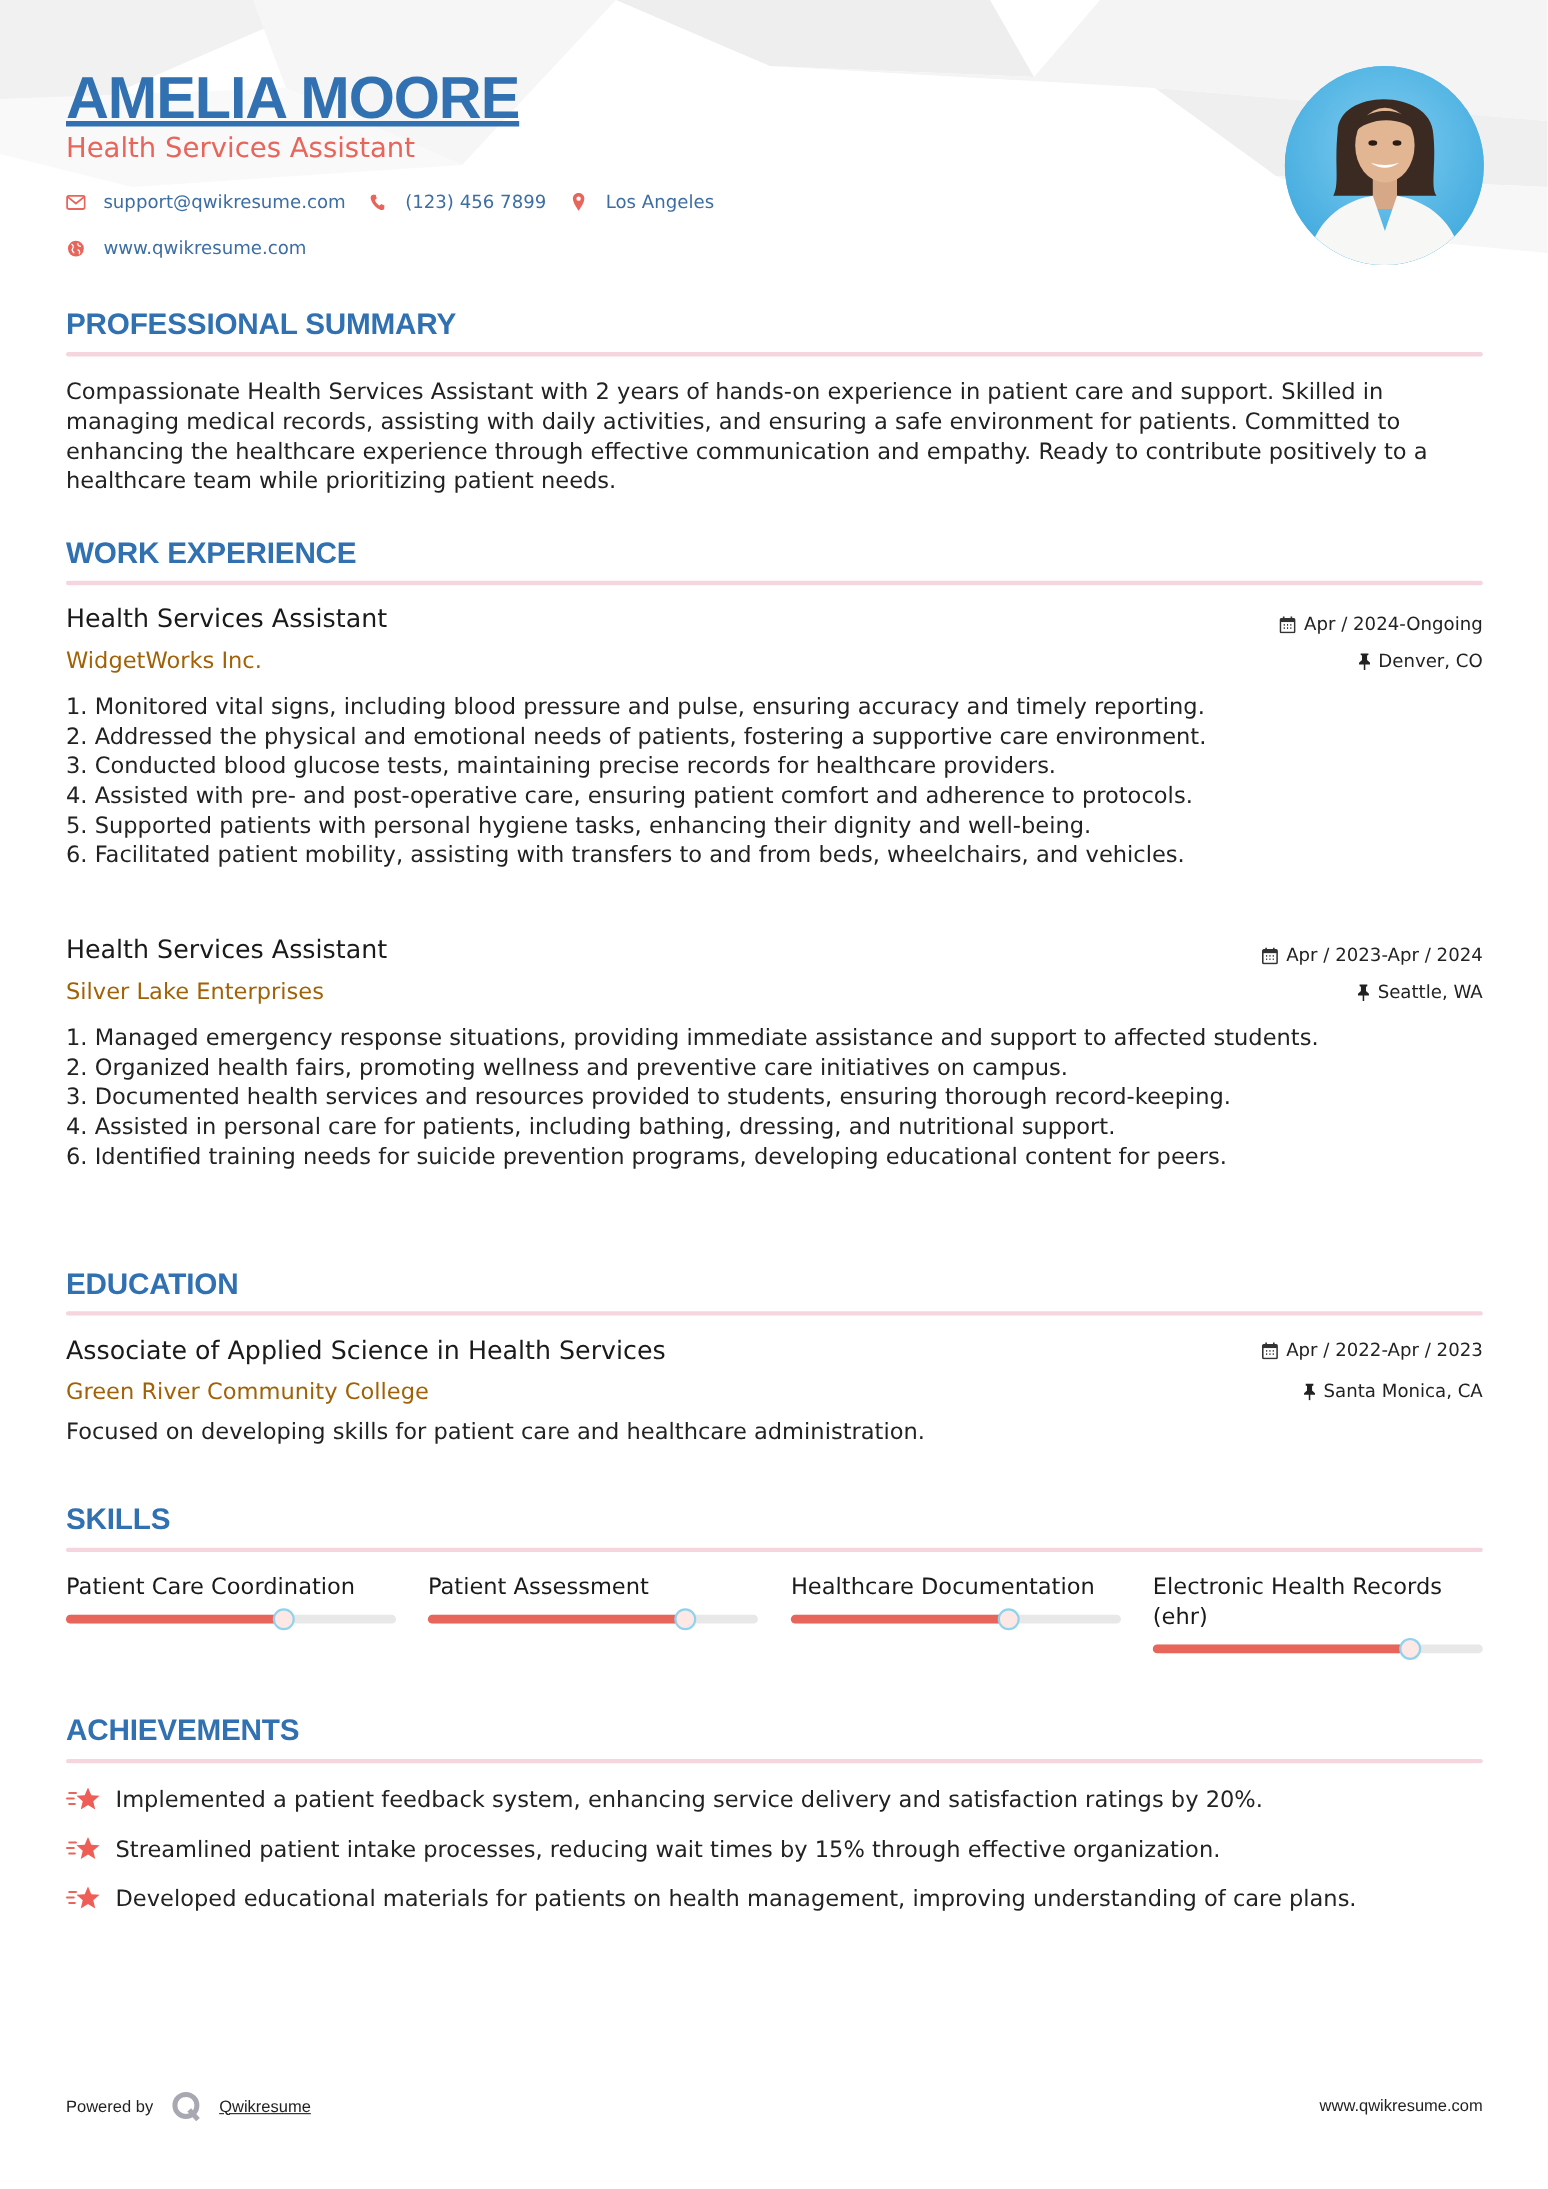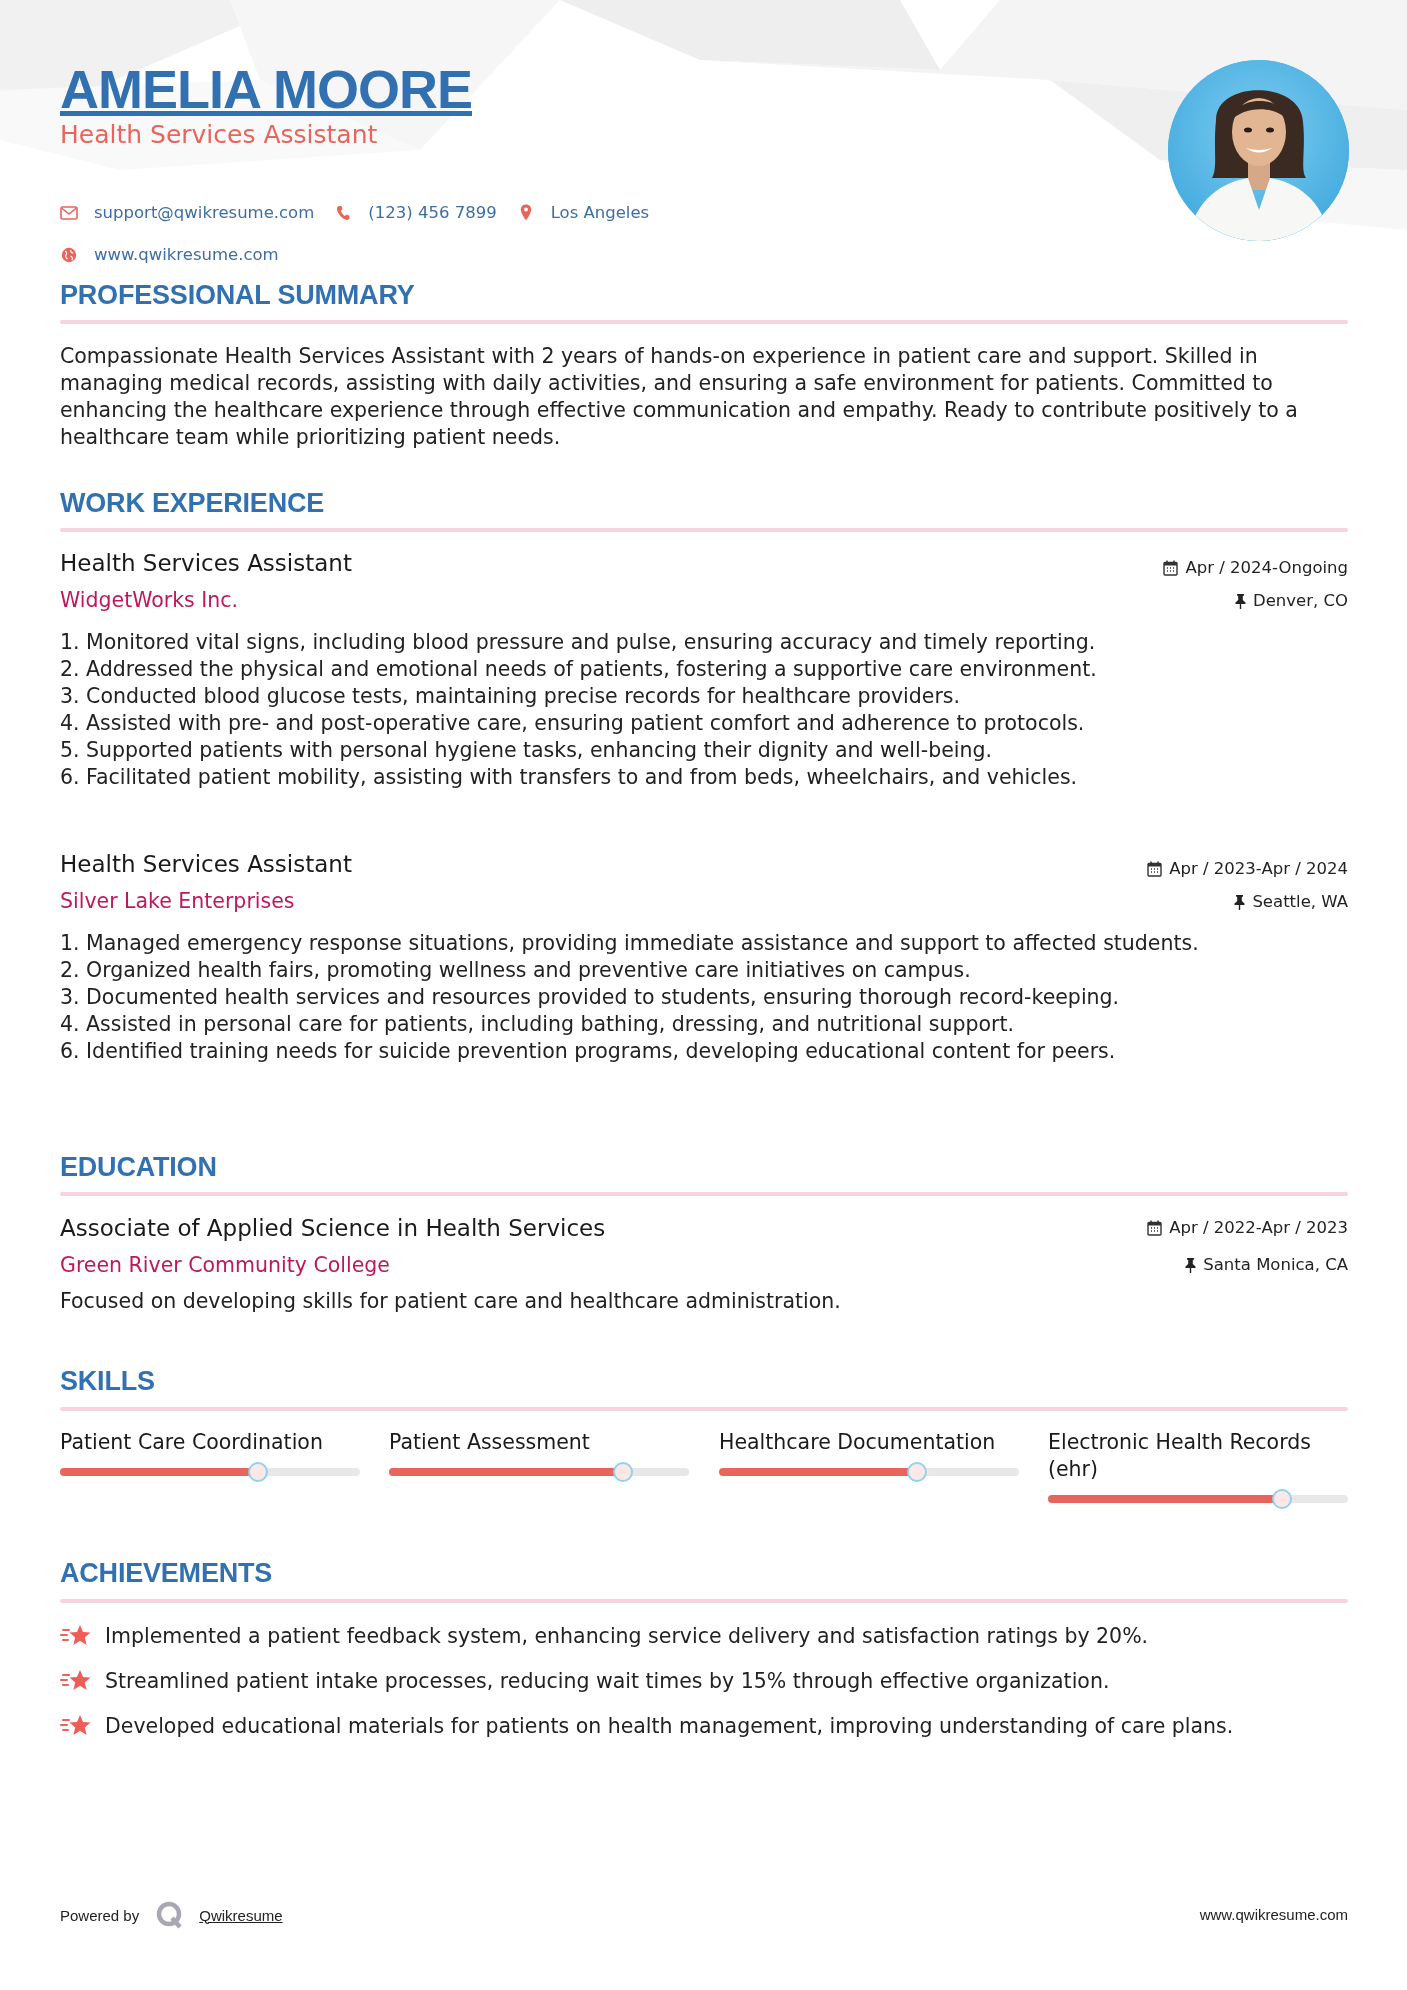--- a/index.html
+++ b/index.html
@@ -18,40 +18,40 @@
     left: 60px; top: 58px;
     font-family: "Liberation Sans", sans-serif;
     font-weight: 700; font-size: 54px; letter-spacing: -1px;
     color: #3271b1; white-space: nowrap; text-decoration: underline;
   }
   .job-title {
     left: 60px; top: 120px;
     font-size: 25px; color: #e7655a; white-space: nowrap;
     font-family: "DejaVu Sans", sans-serif;
   }
-  .contact-row { left: 60px; display: flex; align-items: center; white-space: nowrap; font-size: 16.5px; color: #3d6ea3; margin-top: 29px; }
+  .contact-row { left: 60px; display: flex; align-items: center; white-space: nowrap; font-size: 16.5px; color: #3d6ea3; }
   .contact-row .ico { width: 18px; height: 18px; display: inline-flex; align-items: center; justify-content: center; margin-right: 16px; }
   .contact-row .item { display: inline-flex; align-items: center; margin-right: 20px; }
   .contact-row .item .ico { margin-right: 16px; }
 
   .photo {
     left: 1168px; top: 60px; width: 181px; height: 181px; border-radius: 50%;
     overflow: hidden; background: #5bb8e6;
   }
 
   .section-title {
     left: 60px; font-family: "Liberation Sans", sans-serif; font-weight: 700;
     font-size: 27px; color: #3271b1; white-space: nowrap; letter-spacing: -0.2px;
   }
   .divider { left: 60px; width: 1288px; height: 4px; background: #f5d5de; border-radius: 2px; }
 
   .para { left: 60px; width: 1290px; font-size: 20.5px; line-height: 27px; color: #222; }
 
   .role { left: 60px; font-size: 23px; color: #1a1a1a; white-space: nowrap; }
-  .company { left: 60px; font-size: 20.5px; color: #be185d; white-space: nowrap; text-align: center; }
+  .company { left: 60px; font-size: 20.5px; color: #a16207; white-space: nowrap; text-align: center; }
   .meta { right: 59px; font-size: 16.5px; color: #222; white-space: nowrap; display: flex; align-items: center; justify-content: flex-end; }
   .meta .ico { margin-right: 7px; display: inline-flex; }
 
   .bullets { left: 60px; width: 1290px; list-style: none; font-size: 20.5px; line-height: 27px; color: #222; }
   .bullets li { white-space: nowrap; }
 
   .skill { width: 300px; }
   .skill .label { font-size: 20.5px; line-height: 27px; color: #1a1a1a; }
   .skill .track { position: relative; height: 8px; background: #e8e8e8; border-radius: 4px; margin-top: 12px; width: 300px; }
   .skill .fill { position: absolute; left: 0; top: 0; height: 8px; background: #e7655a; border-radius: 4px; }

